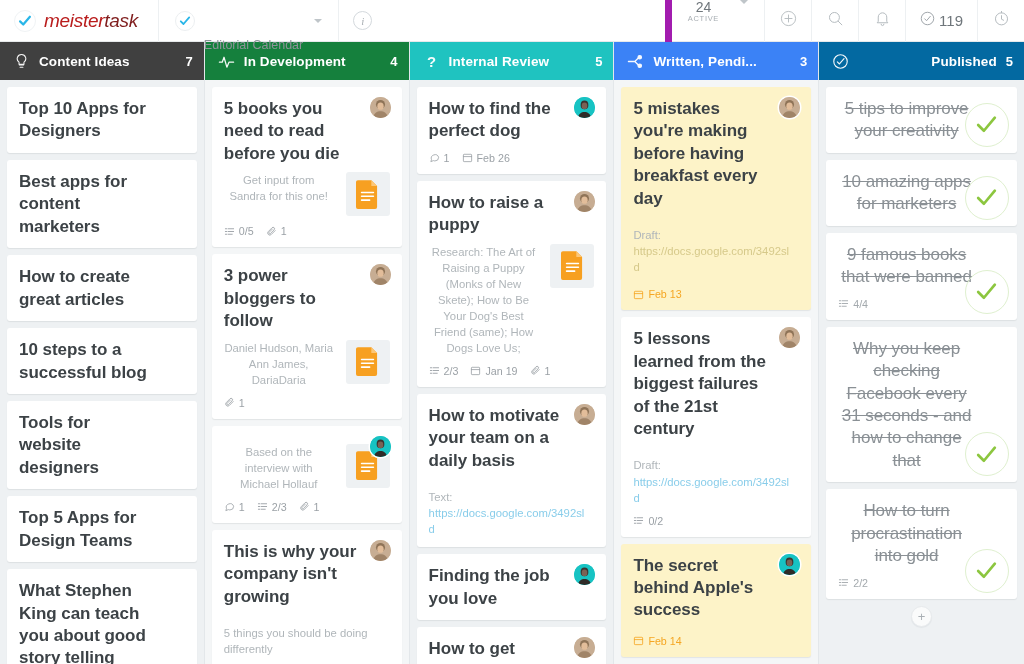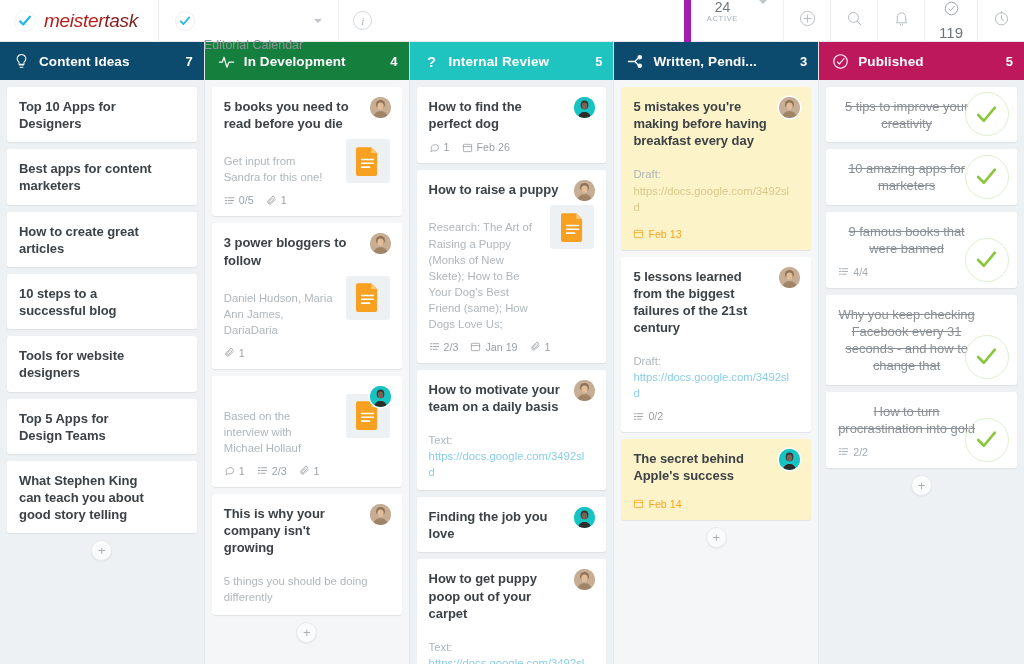--- a/index.html
+++ b/index.html
@@ -55,21 +55,21 @@
 
   .active-wrap { display:flex; align-items:flex-start; gap:19px; padding: 0 16px; height:42px;
                  border-left:7px solid #a21caf; }
   .active-num { font-size: 14px; color:#6f767b; line-height:1.05; text-align:center;}
   .active-lbl { font-size: 7.5px; color:#a8aeb3; letter-spacing:.7px; text-align:center; }
 
   .icon-btn { width: 47px; height: 42px; display:flex;align-items:center;justify-content:center;
               border-left: 1px solid #edf0f2; color:#b4babe; }
   .icon-btn svg { width: 17px; height: 17px; }
   .count-btn { display:flex;align-items:center;justify-content:center;gap:4px;
-               height:42px; padding: 0 14px; border-left:1px solid #edf0f2; color:#9aa0a5;flex-direction:column; }
+               height:42px; padding: 0 14px; border-left:1px solid #edf0f2; color:#9aa0a5; }
   .count-btn .num { font-size: 15px; color:#6f767b; }
   .count-btn svg { width: 15px; height: 15px; }
 
   
   .board { display: flex; width: 1024px; height: 622px; }
   .column { width: 204.8px; display: flex; flex-direction: column; height: 622px;
             border-right: 1px solid #e3e7ea; background: #eef1f3; }
   .column:last-child { border-right: none; }
   .column.alt { background: #f4f6f7; }
 
@@ -87,33 +87,33 @@
 
   
   .card {
     background:#fff; border-radius: 3px; margin-bottom: 7px;
     padding: 11px 12px 10px 12px; position: relative;
     box-shadow: 0 1px 1px rgba(40,50,60,.09);
     min-height: 34px;
   }
   .card.yellow { background: #fdf3c8; }
   .card-title {
-    font-size: 13px; color:#3c4246; font-weight:600; line-height:1.32;
+    font-size: 17px; color:#3c4246; font-weight:600; line-height:1.32;
     padding-right: 30px; letter-spacing:-.05px;
   }
   .card.done .card-title { text-decoration: line-through; color:#8a9095; font-weight:500;text-align:center; }
   .card.done .meta { color:#a3a9ad; }
 
   .card-desc { font-size: 11.3px; color:#b0b6ba; line-height:1.42; margin-top: 17px;
                padding-right: 4px; word-break: break-word; }
   .card-desc .lnk { color: #89cdea; }
   .card.yellow .card-desc .lnk { color:#d6c98a; }
 
   .desc-row { display:flex; align-items:flex-start; gap:8px; margin-top:7px; }
-  .desc-row .card-desc { margin-top:14px; flex:1 1 auto; }
+  .desc-row .card-desc { margin-top:0; flex:1 1 auto;text-align:center; }
 
   .thumb {
     width: 44px; height: 44px; border-radius:3px; background:#eef1f3;
     display:flex;align-items:center;justify-content:center; flex: 0 0 44px;
   }
   .doc-ico { width: 23px; height: 29px; position: relative; }
 
   .avatar {
     position:absolute; top:10px; right:11px;
     width: 21px; height:21px; border-radius:50%;
@@ -228,21 +228,21 @@
           <circle cx="12" cy="12.5" r="8.5"></circle>
           <path d="M12 8v5l3 1.5" stroke-linecap="round"></path>
           <path d="M12 2v2" stroke-linecap="round"></path>
         </svg>
     </span>
   </div>
 </div>
 
 <div class="board" id="board">
     <div class="column">
-      <div class="col-head" style="background: #0c4a6e;">
+      <div class="col-head" style="background: #404040;">
         <span class="ci">
           <svg viewBox="0 0 24 24" fill="none" stroke="currentColor" stroke-width="1.5">
             <path d="M9 17h6M10 20h4M12 2a6 6 0 0 0-3.5 10.9V16h7v-3.1A6 6 0 0 0 12 2z" stroke-linecap="round" stroke-linejoin="round"></path>
           </svg>
         </span>
         <span class="col-title">Content Ideas</span>
         <span class="col-count">7</span>
       </div>
       <div class="col-body">
         <div class="card">
@@ -574,21 +574,21 @@
               <rect width="24" height="24" fill="#c7ad93"></rect>
               <ellipse cx="12" cy="8.5" rx="5.2" ry="5" fill="#8f7458"></ellipse>
               <ellipse cx="12" cy="10.5" rx="3.6" ry="4.2" fill="#e2bd9a"></ellipse>
               <path d="M3.5 24c.8-5.6 4.6-7.6 8.5-7.6S19.7 18.4 20.5 24z" fill="#a08468"></path>
             </svg>
           </div>
         </div>
       </div>
     </div>
     <div class="column alt">
-      <div class="col-head" style="background: #0c4a6e;">
+      <div class="col-head" style="background: #3b82f6;">
         <span class="ci">
           <svg viewBox="0 0 24 24" fill="none" stroke="currentColor" stroke-width="1.8">
             <circle cx="18" cy="6" r="2.4" fill="currentColor"></circle>
             <circle cx="18" cy="18" r="2.4" fill="currentColor"></circle>
             <path d="M2 12h9M11 12l5-5M11 12l5 5" stroke-linecap="round" stroke-linejoin="round"></path>
           </svg>
         </span>
         <span class="col-title">Written, Pendi...</span>
         <span class="col-count">3</span>
       </div>
@@ -657,21 +657,21 @@
               <ellipse cx="12" cy="9" rx="4.4" ry="5" fill="#3a3330"></ellipse>
               <ellipse cx="12" cy="10.2" rx="3.2" ry="3.8" fill="#7a6255"></ellipse>
               <path d="M4.5 24c.6-5 4-7 7.5-7s6.9 2 7.5 7z" fill="#2f2b28"></path>
             </svg>
           </div>
         </div>
         <div class="add-btn">+</div>
       </div>
     </div>
     <div class="column">
-      <div class="col-head" style="background: #be185d;">
+      <div class="col-head" style="background: #0369a1; text-align: right;">
         <span class="ci">
           <svg viewBox="0 0 24 24" fill="none" stroke="currentColor" stroke-width="1.6">
             <circle cx="12" cy="12" r="9.5"></circle>
             <path d="M7.5 12.5l3 3 6.5-7.5" stroke-linecap="round" stroke-linejoin="round"></path>
           </svg>
         </span>
         <span class="col-title">Published</span>
         <span class="col-count">5</span>
       </div>
       <div class="col-body">

